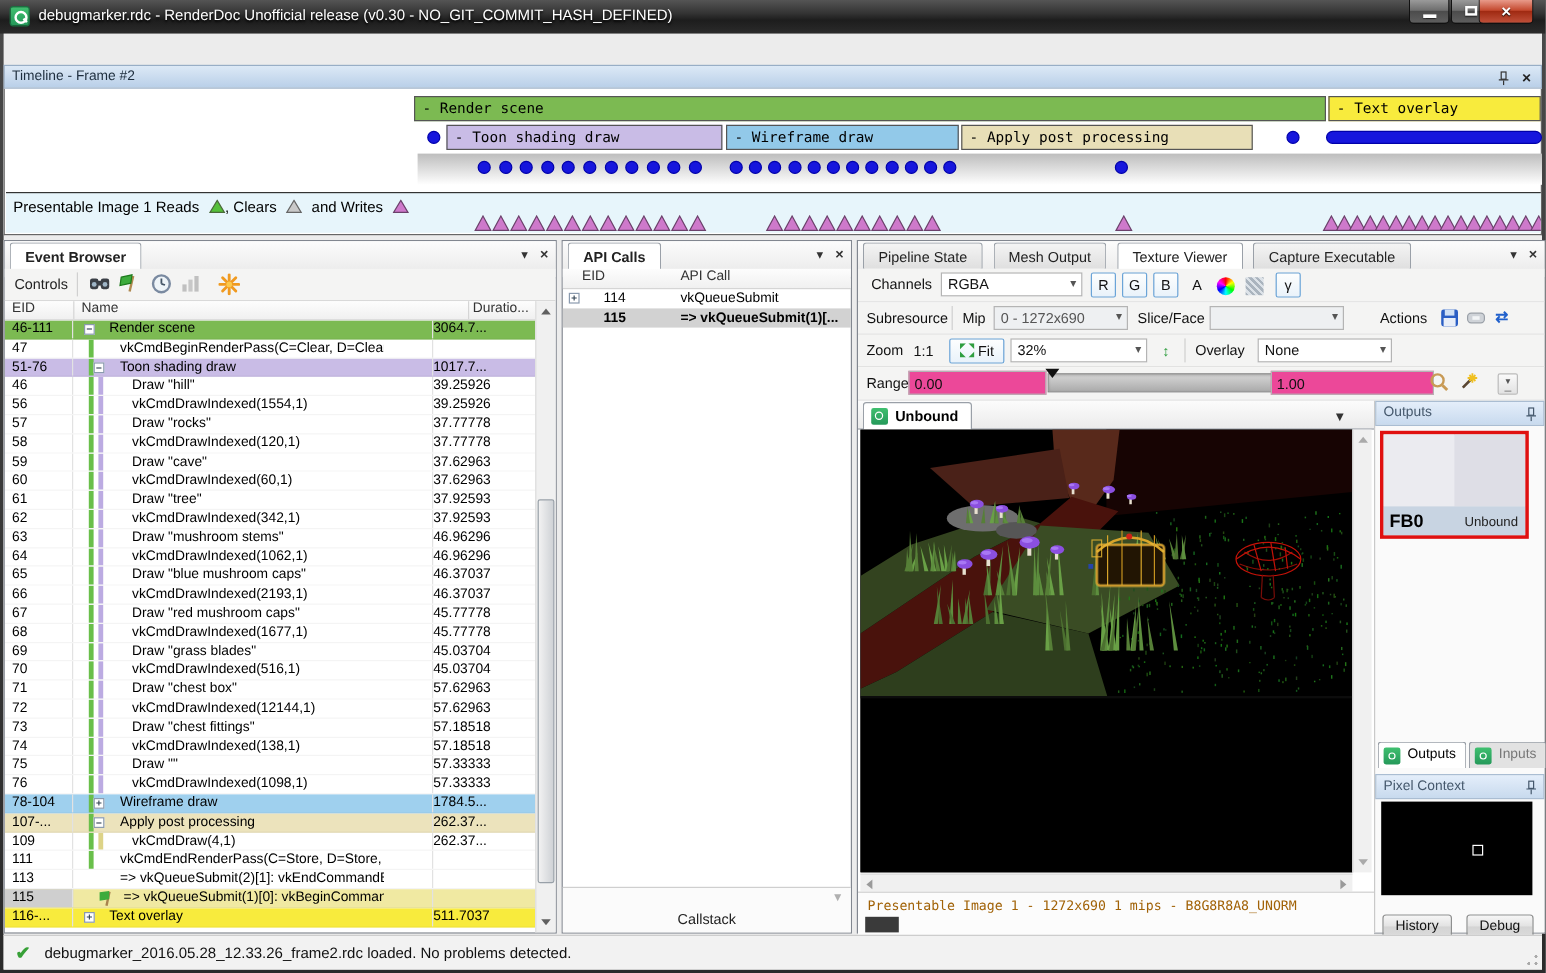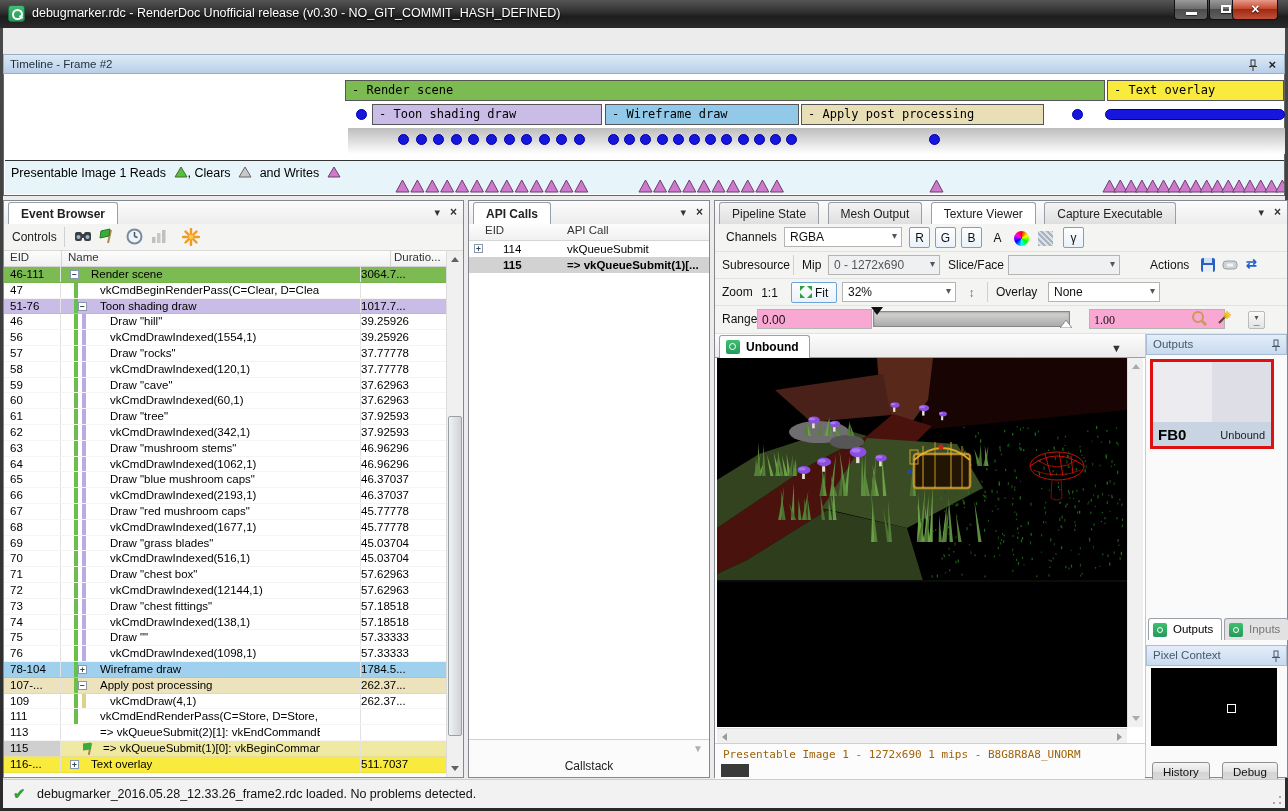--- a/index.html
+++ b/index.html
@@ -88,21 +88,21 @@
   #tv{left:711px;width:574px;}
   .tv-row{position:absolute;left:0;right:0;background:#f4f4f3;border-bottom:1px solid #e2e2e1;font-size:12px;color:#111;}
   #tv-row1{top:23px;height:28px;} #tv-row2{top:51px;height:27px;} #tv-row3{top:78px;height:27px;} #tv-row4{top:105px;height:28px;}
   .tvlbl{position:absolute;top:6px;}
   .dd{position:absolute;top:3px;height:20px;border:1px solid #b4b4b4;background:#fff;font-size:12px;padding:2px 16px 0 5px;color:#111;}
   .dd.gray{background:#eef0f2;color:#555;}
   .dd:after{content:"▾";position:absolute;right:4px;top:2px;color:#555;font-size:10px;}
   .tvbtn{position:absolute;top:3px;height:21px;min-width:21px;text-align:center;font-size:12px;padding-top:3px;border-radius:2px;}
   .tvbtn.on{border:1px solid #6aa4d8;background:linear-gradient(#fdfefe,#e9f2fa);}
   .tvbtn.flat{border:1px solid transparent;}
-  .range-input{position:absolute;top:3px;height:20px;background:#f9a8d4;border:1px solid #b4b4b4;font-size:12px;padding:3px 4px 0 4px;}
+  .range-input{position:absolute;top:3px;height:20px;background:#ec4899;border:1px solid #b4b4b4;font-size:12px;padding:3px 4px 0 4px;}
   #preview-strip{position:absolute;left:0;top:133px;width:430px;height:24px;background:linear-gradient(#fcfcfc,#ebebeb);border-bottom:1px solid #9aa0a8;}
   #preview-tab{position:absolute;left:4px;top:1px;height:23px;background:#fff;border:1px solid #9aa0a8;border-bottom:none;border-radius:3px 3px 0 0;font-size:12px;font-weight:bold;padding:4px 10px 0 26px;}
   .mini-logo{position:absolute;left:6px;top:4px;width:14px;height:14px;border-radius:2px;background:linear-gradient(#3fbf6f,#25995a);}
   .mini-logo:after{content:"";position:absolute;left:3px;top:3px;width:5px;height:5px;border:1.5px solid #fff;border-radius:50%;}
   #preview-dd{position:absolute;left:396px;top:8px;color:#333;font-size:11px;}
   #canvas{position:absolute;left:2px;top:157px;width:410px;height:369px;background:#000;}
   #tv-vscroll{position:absolute;left:412px;top:157px;width:16px;height:369px;background:#f0f0f0;border-left:1px solid #ddd;}
   #tv-hscroll{position:absolute;left:2px;top:527px;width:410px;height:15px;background:#f0f0f0;border-top:1px solid #ddd;}
   .hsb-arrow{position:absolute;top:4px;width:0;height:0;border-top:4px solid transparent;border-bottom:4px solid transparent;}
   .hsb-left{left:5px;border-right:5px solid #9a9a9a;} .hsb-right{right:5px;border-left:5px solid #9a9a9a;}
@@ -587,21 +587,21 @@
       <div class="tv-row" id="tv-row4">
         <span class="tvlbl" style="left:7px;">Range</span>
         <span class="range-input" style="left:42px;width:115px;">0.00</span>
         <span style="position:absolute;left:158px;top:5px;width:197px;height:16px;border:1px solid #888;background:linear-gradient(#d6d6d6,#ababab);box-shadow:inset 0 1px 2px #0003;"></span>
         <svg style="position:absolute;left:156px;top:1px;" width="12" height="8">
             <polygon points="0,0 12,0 6,8" fill="#111"></polygon>
           </svg>
         <svg style="position:absolute;left:345px;top:14px;" width="12" height="8">
             <polygon points="6,0 12,8 0,8" fill="#fff" stroke="#888"></polygon>
           </svg>
-        <span class="range-input" style="left:374px;width:136px;font-family:Liberation Serif, serif;">1.00</span>
+        <span class="range-input" style="left:344px;width:136px;">1.00</span>
         <span class="ebicon" style="left:476px;top:4px;">
           <svg width="17" height="17">
               <circle cx="7" cy="7" r="5" fill="none" stroke="#c89a55" stroke-width="2"></circle>
               <line x1="11" y1="11" x2="15" y2="15" stroke="#c89a55" stroke-width="2.5"></line>
             </svg>
         </span>
         <span class="ebicon" style="left:500px;top:4px;">
           <svg width="17" height="17">
               <line x1="4" y1="13" x2="12" y2="5" stroke="#5a4632" stroke-width="2.2"></line>
               <g stroke="#f0c020" stroke-width="1.5">

